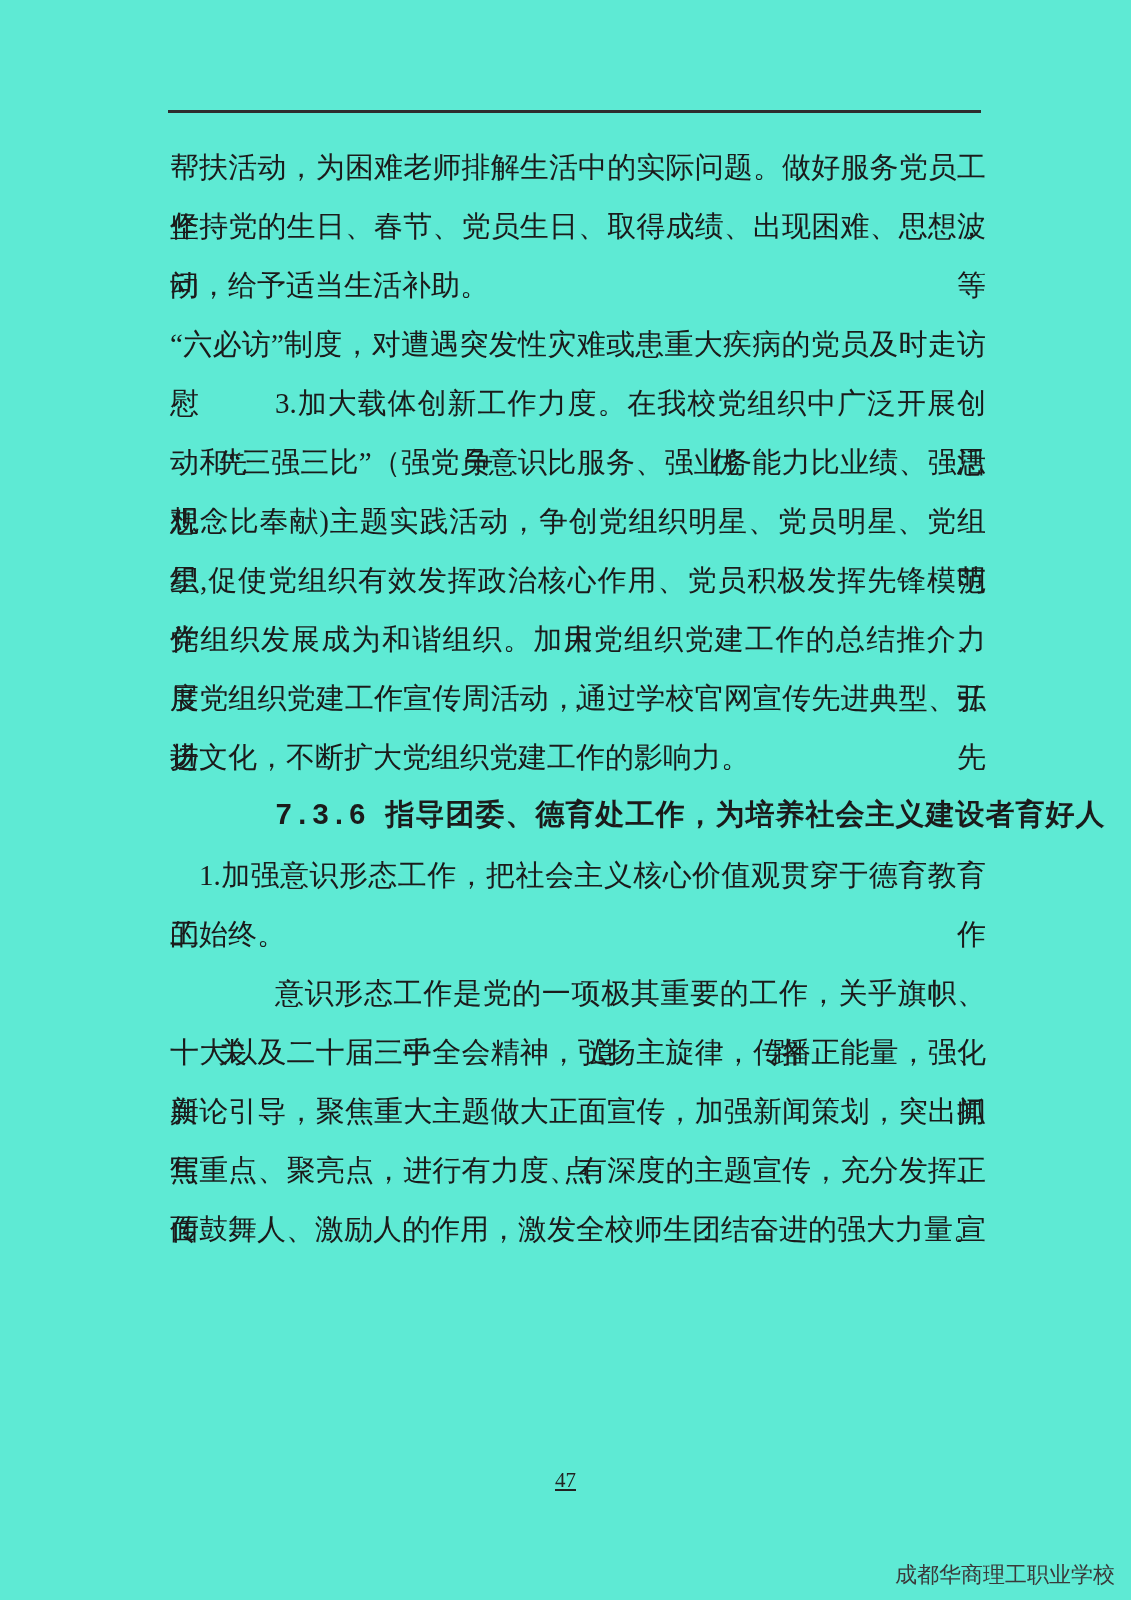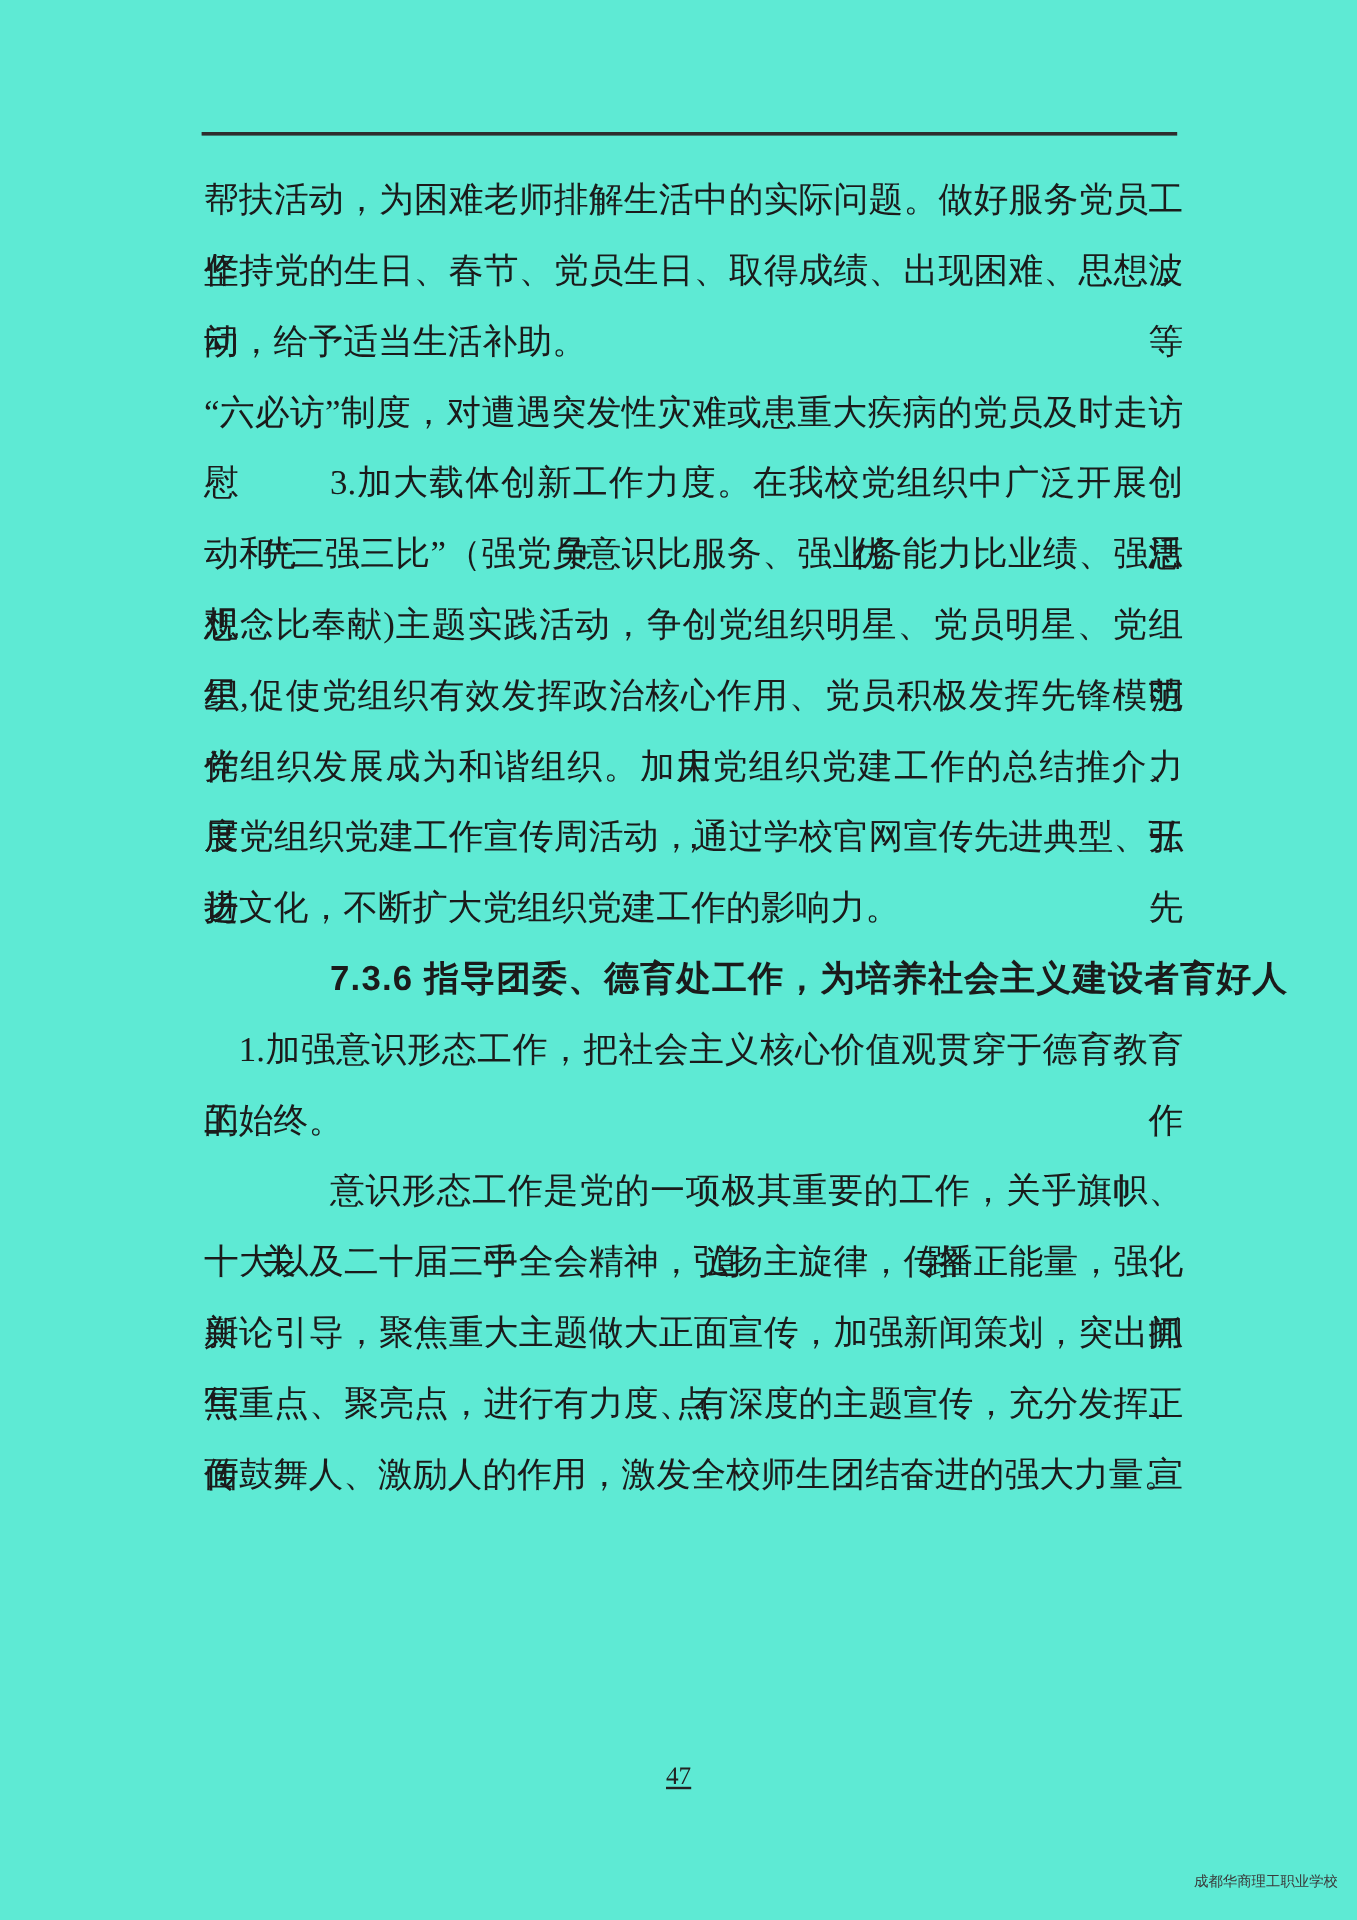--- a/index.html
+++ b/index.html
@@ -39,40 +39,40 @@
   }
   .j {
     white-space: normal;
     text-align: justify;
     text-align-last: justify;
     text-justify: inter-character;
   }
   .ind2 { text-indent: 57px; margin-left: 48px; }
   .ind1 { text-indent: 29px; }
   .hd {
-    font-family: Liberation Sans, sans-serif;
+    font-family: Liberation Mono, monospace;
     font-weight: bold;
     letter-spacing: 1px;
   }
   .page-number {
     position: absolute;
     top: 1468px;
     left: 0;
     width: 100%;
     text-align: center;
     font-size: 21px;
     color: #222222;
     font-family: "Liberation Serif", "DejaVu Serif", serif;
     text-decoration: underline;
   }
   .watermark {
     position: absolute;
     top: 1560px;
     right: 16px;
-    font-size: 12px;
+    font-size: 22px;
     color: #3a3a3a;
     font-family: "Liberation Sans", "DejaVu Sans", sans-serif;
   }
 </style>
 </head>
 <body>
 
 <div class="page">
 
   <div class="header-rule"></div>

